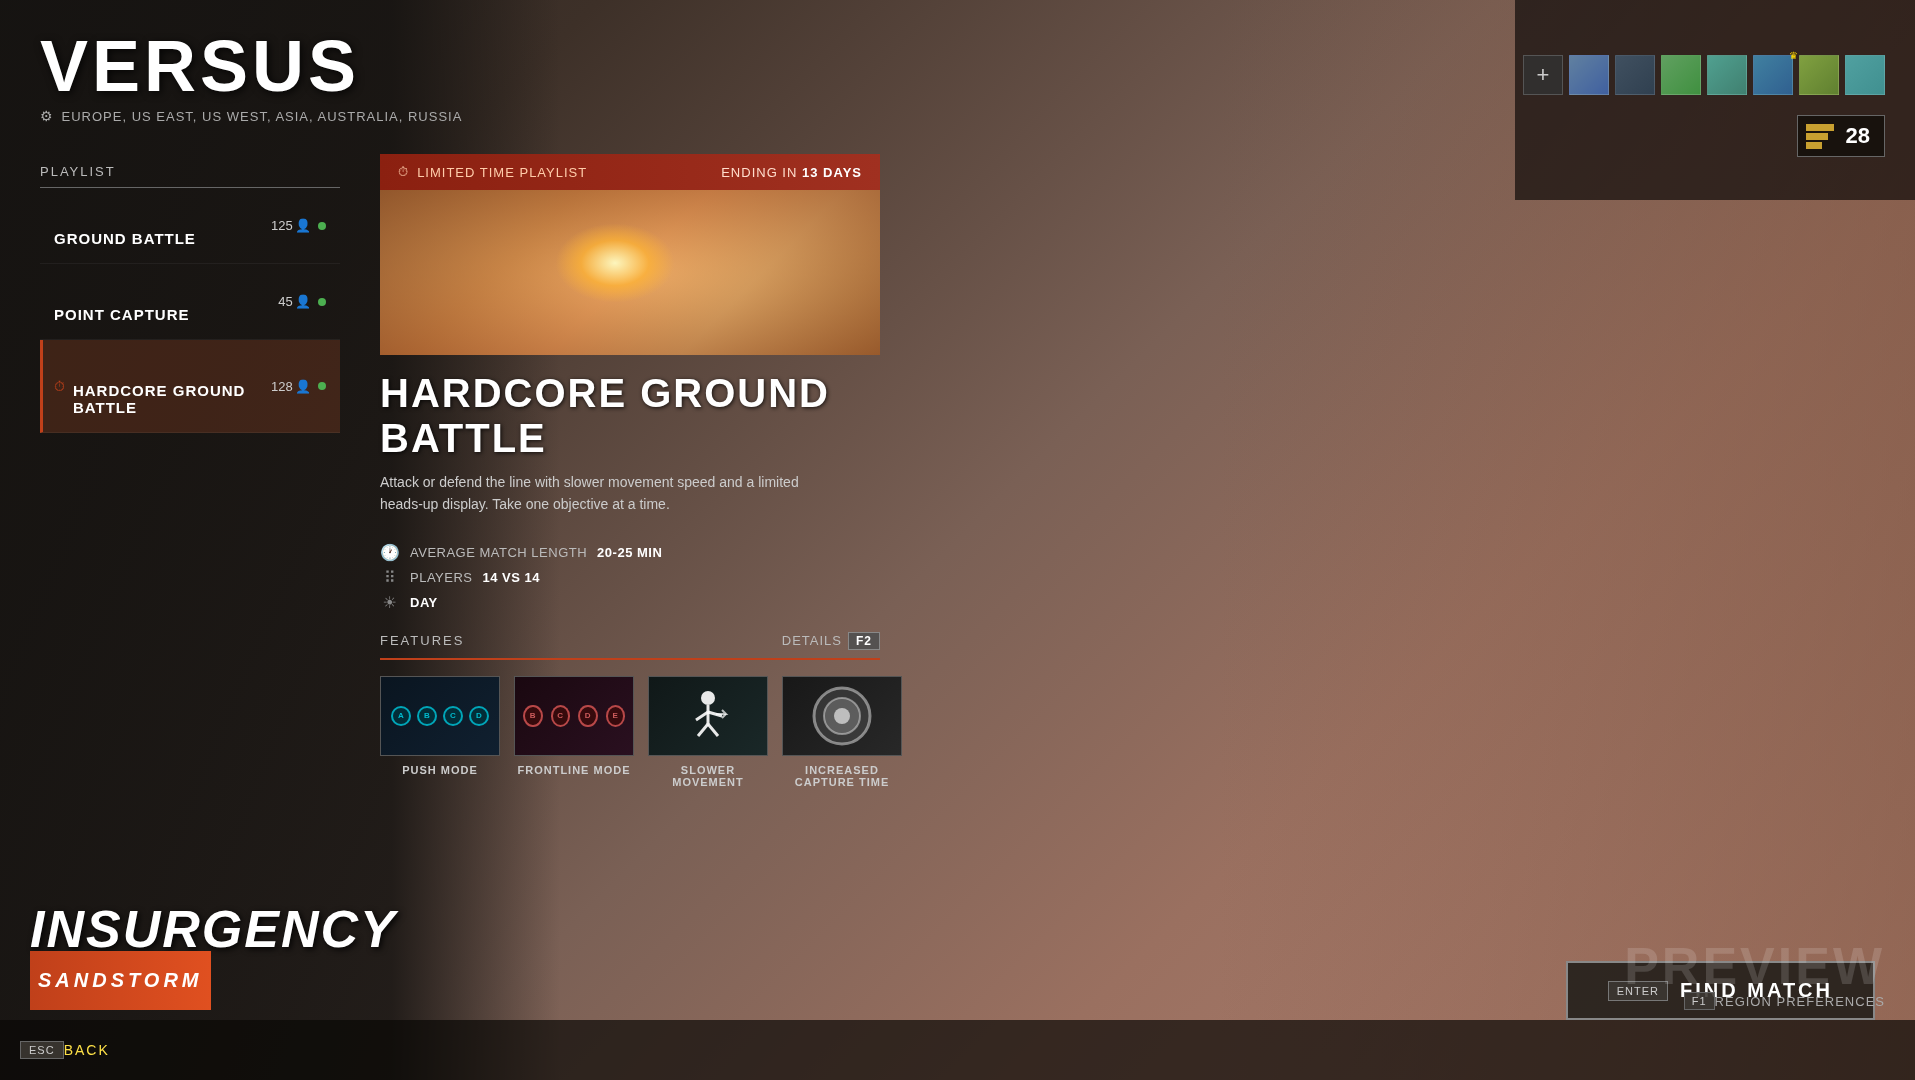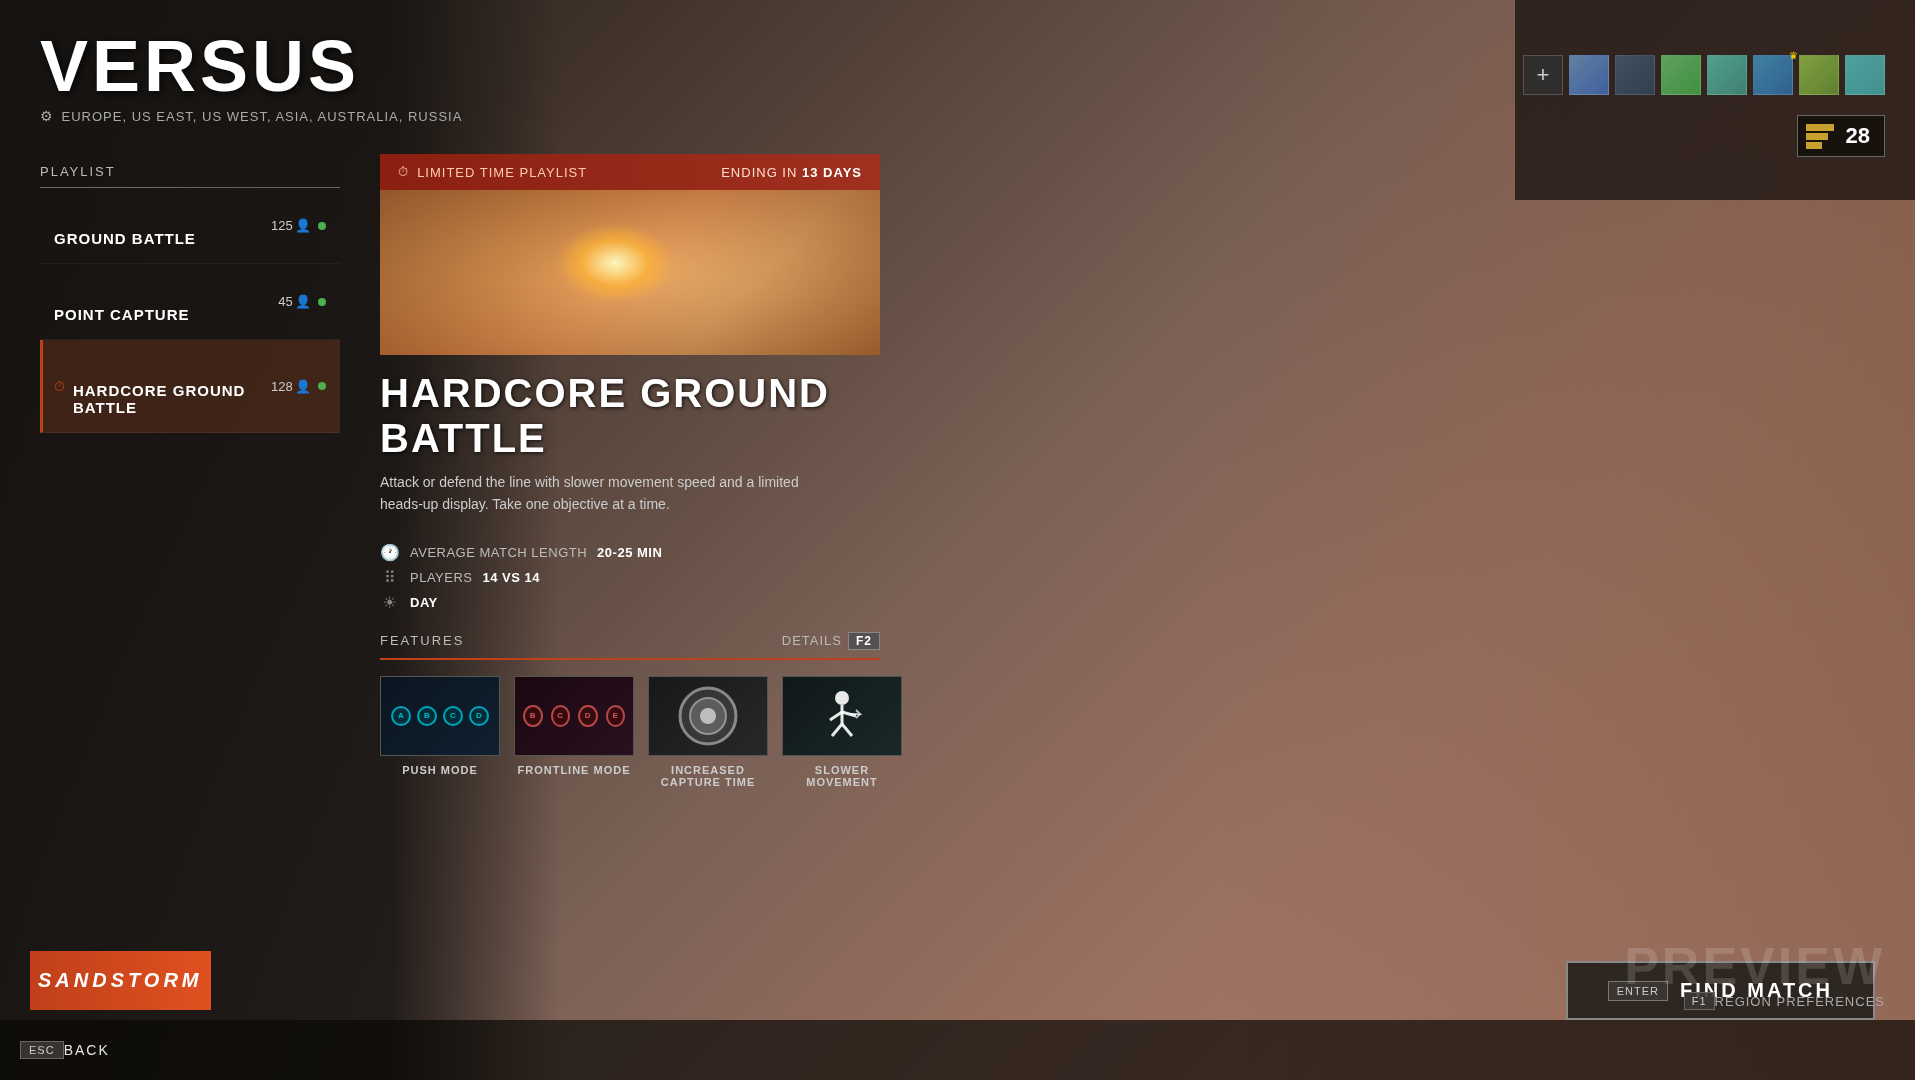--- a/index.html
+++ b/index.html
@@ -584,21 +584,21 @@
     .esc-badge {
       background: rgba(60,55,50,0.9);
       border: 1px solid #666;
       color: #ccc;
       font-size: 11px;
       padding: 2px 8px;
       letter-spacing: 1px;
     }
 
     .back-text {
-      color: #e5e5e5;
+      color: #fde047;
       font-size: 14px;
       letter-spacing: 2px;
       text-transform: uppercase;
     }
 
     
     .logo-area {
       position: absolute;
       bottom: 70px;
       left: 30px;
@@ -831,64 +831,65 @@
             <div class="fl-line"></div>
             <div class="fl-point">D</div>
             <div class="fl-line"></div>
             <div class="fl-point">E</div>
           </div>
         </div>
         <span class="feature-label">FRONTLINE MODE</span>
       </div>
 
       <div class="feature-card">
+        <div class="feature-thumb feature-thumb-slower">
+          <div class="slower-figure">
+            <svg width="60" height="60" viewBox="0 0 60 60">
+
+              <circle cx="30" cy="12" r="7" fill="white" opacity="0.9"></circle>
+              <line x1="30" y1="19" x2="30" y2="38" stroke="white" stroke-width="3" opacity="0.9"></line>
+              <line x1="30" y1="26" x2="18" y2="34" stroke="white" stroke-width="3" opacity="0.9"></line>
+              <line x1="30" y1="26" x2="44" y2="30" stroke="white" stroke-width="3" opacity="0.9"></line>
+              <line x1="30" y1="38" x2="20" y2="50" stroke="white" stroke-width="3" opacity="0.9"></line>
+              <line x1="30" y1="38" x2="40" y2="50" stroke="white" stroke-width="3" opacity="0.9"></line>
+
+              <polyline points="38,28 48,28 44,24" fill="none" stroke="white" stroke-width="2" opacity="0.7"></polyline>
+              <line x1="44" y1="32" x2="48" y2="28" stroke="white" stroke-width="2" opacity="0.7"></line>
+            </svg>
+          </div>
+        </div>
+        <span class="feature-label">SLOWER MOVEMENT</span>
+      </div>
+
+      <div class="feature-card">
         <div class="feature-thumb feature-thumb-capture">
           <div class="capture-circle">
             <svg width="70" height="70" viewBox="0 0 70 70">
               <circle cx="35" cy="35" r="28" fill="rgba(150,150,150,0.2)" stroke="rgba(200,200,200,0.6)" stroke-width="3"></circle>
               <circle cx="35" cy="35" r="18" fill="rgba(180,180,180,0.3)" stroke="rgba(220,220,220,0.5)" stroke-width="2"></circle>
               <circle cx="35" cy="35" r="8" fill="rgba(255,255,255,0.6)"></circle>
             </svg>
           </div>
         </div>
         <span class="feature-label">INCREASED CAPTURE TIME</span>
       </div>
 
-      <div class="feature-card">
-        <div class="feature-thumb feature-thumb-slower">
-          <div class="slower-figure">
-            <svg width="60" height="60" viewBox="0 0 60 60">
-
-              <circle cx="30" cy="12" r="7" fill="white" opacity="0.9"></circle>
-              <line x1="30" y1="19" x2="30" y2="38" stroke="white" stroke-width="3" opacity="0.9"></line>
-              <line x1="30" y1="26" x2="18" y2="34" stroke="white" stroke-width="3" opacity="0.9"></line>
-              <line x1="30" y1="26" x2="44" y2="30" stroke="white" stroke-width="3" opacity="0.9"></line>
-              <line x1="30" y1="38" x2="20" y2="50" stroke="white" stroke-width="3" opacity="0.9"></line>
-              <line x1="30" y1="38" x2="40" y2="50" stroke="white" stroke-width="3" opacity="0.9"></line>
-
-              <polyline points="38,28 48,28 44,24" fill="none" stroke="white" stroke-width="2" opacity="0.7"></polyline>
-              <line x1="44" y1="32" x2="48" y2="28" stroke="white" stroke-width="2" opacity="0.7"></line>
-            </svg>
-          </div>
-        </div>
-        <span class="feature-label">SLOWER MOVEMENT</span>
-      </div>
-
     </div>
   </div>
 </div>
 
 <div class="find-match-area">
   <div class="find-match-btn">
     <span class="enter-icon">ENTER</span>
     <span class="find-match-text">FIND MATCH</span>
   </div>
 </div>
 
 <div class="logo-area">
+  <div class="logo-insurgency">INSURGENCY</div>
   <div class="logo-sandstorm">SANDSTORM</div>
 </div>
 
 <div class="preview-text">
   <div class="preview-label">PREVIEW</div>
   <div class="region-pref">
     <span class="f1-badge">F1</span>
     <span>REGION PREFERENCES</span>
   </div>
 </div>

